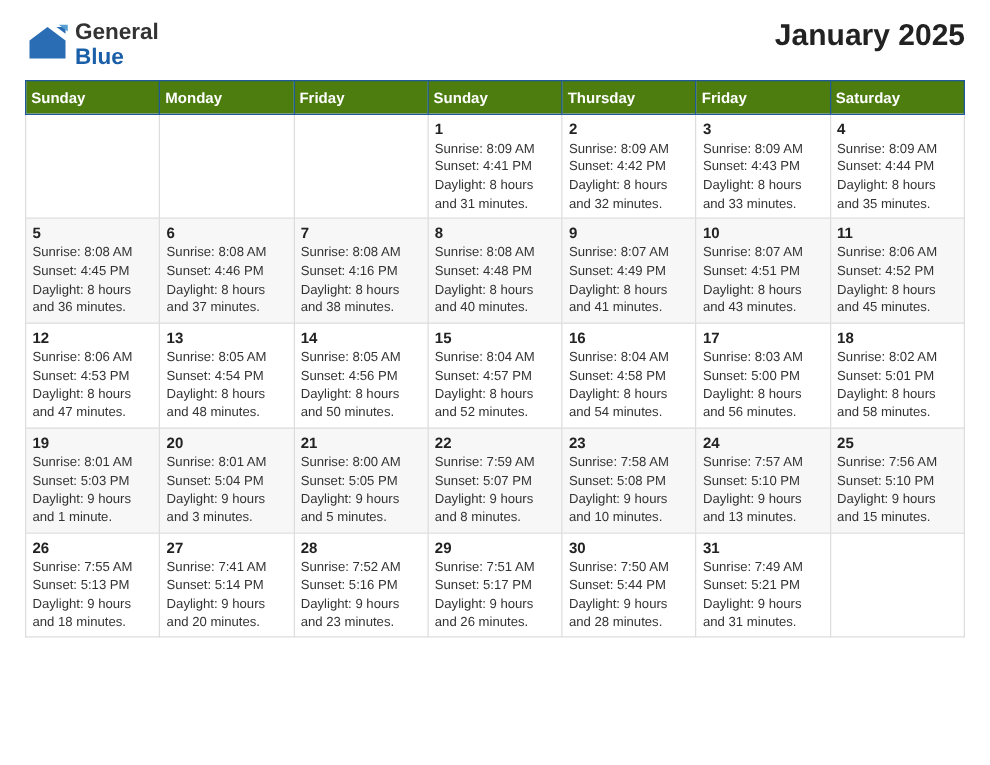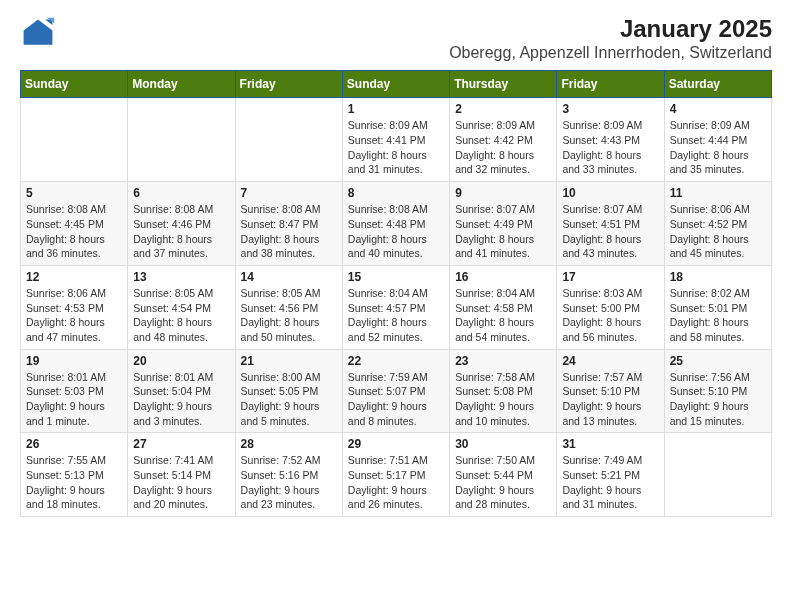--- a/index.html
+++ b/index.html
@@ -88,24 +88,27 @@
 </head>
 <body>
 
 <div class="header">
   <div class="logo">
     <svg class="logo-icon" viewBox="0 0 40 40">
       <polygon points="20,4 36,16 36,32 4,32 4,16" fill="#2a6db5"></polygon>
       <polygon points="28,4 36,10 36,4" fill="#2a6db5"></polygon>
       <polygon points="30,2 38,8 38,2" fill="#5a9fd4"></polygon>
     </svg>
+    <div class="logo-text">
+      <span class="logo-general">General</span><br>
+      <span class="logo-blue">Blue</span>
+    </div>
   </div>
   <div class="title-section">
     <div class="month-title">January 2025</div>
-    <div class="location-title">Oberegg, Appenzell Innerrhoden, Switzerland</div>
   </div>
 </div>
 
 <table class="calendar-table">
   <thead>
     <tr>
     <th>Sunday</th>
         <th>Monday</th>
         <th>Friday</th>
         <th>Sunday</th>
@@ -153,21 +156,21 @@
         </td>
         <td>
           <div class="day-number">6</div>
           <div class="day-info">Sunrise: 8:08 AM</div>
           <div class="day-info">Sunset: 4:46 PM</div>
           <div class="day-info">Daylight: 8 hours and 37 minutes.</div>
         </td>
         <td>
           <div class="day-number">7</div>
           <div class="day-info">Sunrise: 8:08 AM</div>
-          <div class="day-info">Sunset: 8:47 PM</div>
+          <div class="day-info">Sunset: 4:16 PM</div>
           <div class="day-info">Daylight: 8 hours and 38 minutes.</div>
         </td>
         <td>
           <div class="day-number">8</div>
           <div class="day-info">Sunrise: 8:08 AM</div>
           <div class="day-info">Sunset: 4:48 PM</div>
           <div class="day-info">Daylight: 8 hours and 40 minutes.</div>
         </td>
         <td>
           <div class="day-number">9</div>

